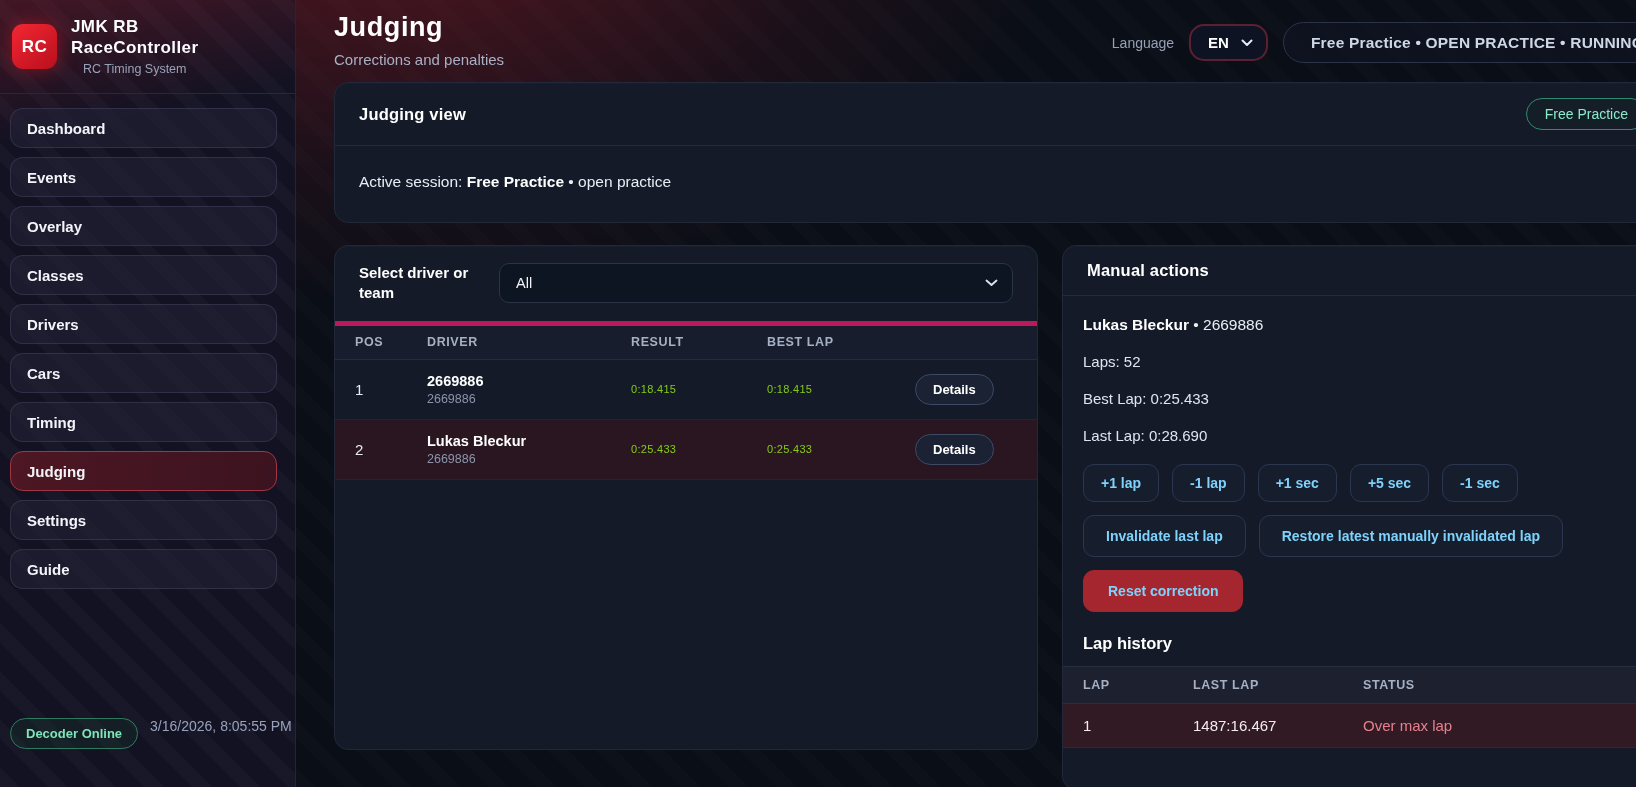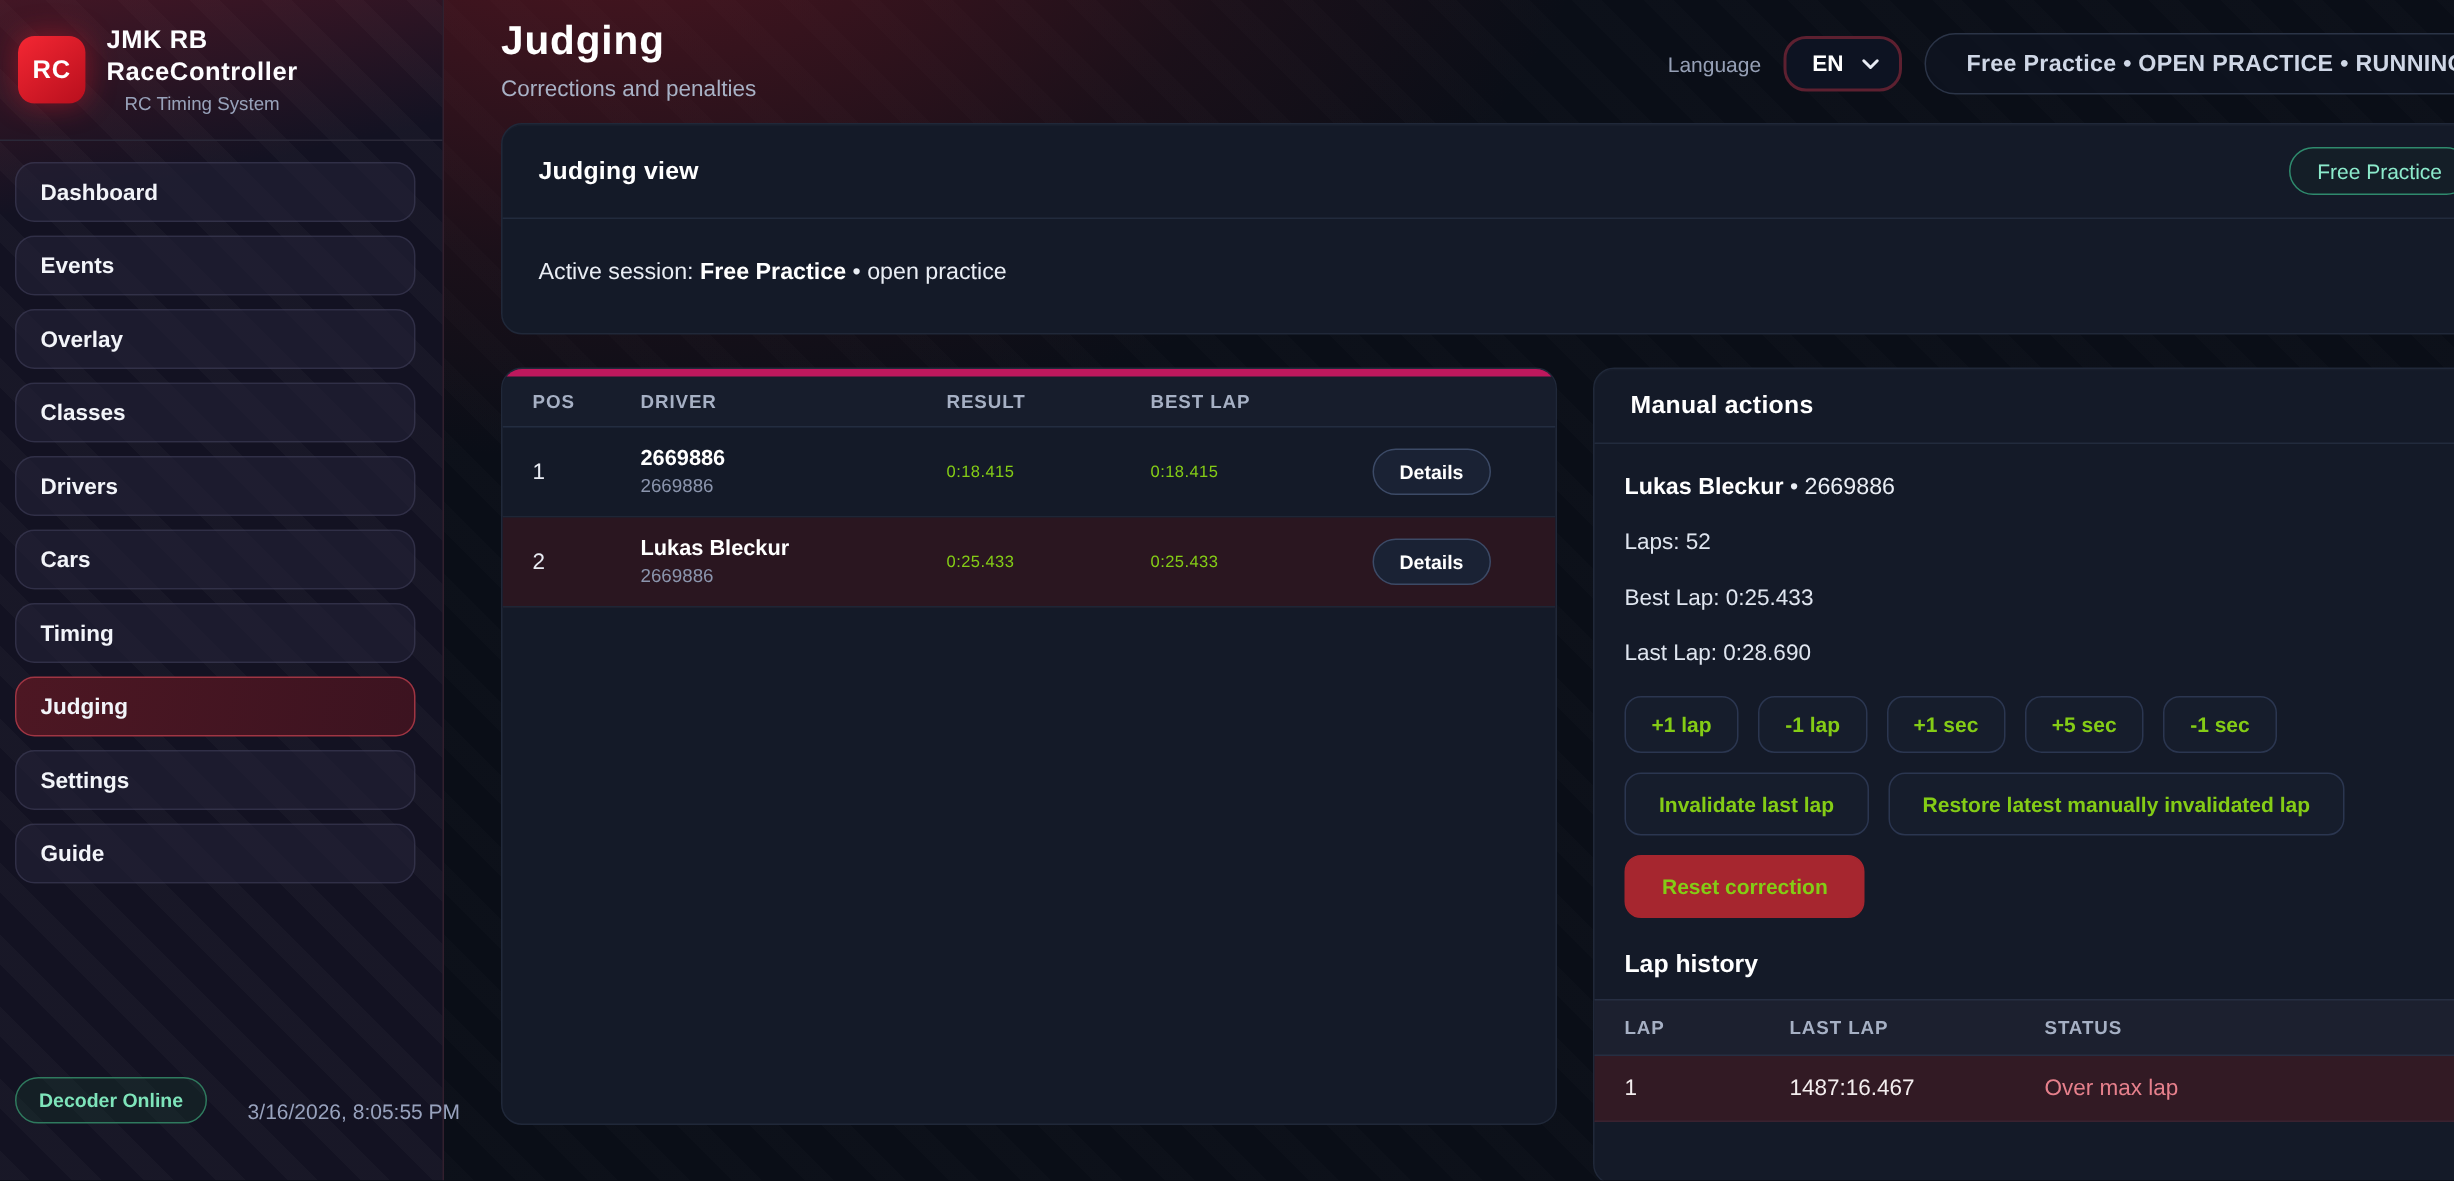--- a/index.html
+++ b/index.html
@@ -36,21 +36,21 @@
     background:rgba(36,34,56,.55); border:1px solid rgba(125,125,160,.22);
     display:flex; align-items:center; padding:0 16px;
     font-size:15px; font-weight:700; color:#f2f4f9; cursor:pointer;
   }
   .nav-item.active {
     background:linear-gradient(100deg,#4d1723,#3c1320);
     border:1px solid #a03543;
   }
   .sidebar-footer {
     position:absolute; left:10px; bottom:38px; right:6px;
-    display:flex; align-items:flex-end; gap:27px; white-space:nowrap;
+    display:flex; align-items:flex-start; gap:12px; white-space:nowrap;
   }
   .decoder-pill {
     padding:7px 15px; border-radius:999px; font-size:13px; font-weight:700;
     color:#7ee4ba; border:1px solid #2f7a5e; background:rgba(24,62,48,.30);
   }
   .timestamp { font-size:14px; color:#98a2bd; }
 
   
   .main {
     flex:1 1 auto; height:787px; overflow:hidden;
@@ -125,21 +125,21 @@
 
   
   .right-card { min-height:545px; }
   .ma-body { padding:20px 20px 22px; }
   .driver-line { font-size:15.5px; margin-bottom:19px; color:#e9edf4; }
   .driver-line b { font-weight:800; color:#fff; }
   .info-line { font-size:15px; color:#dfe5ef; margin-bottom:20px; }
   .btn-row { display:flex; gap:13px; margin-top:6px; margin-bottom:13px; flex-wrap:nowrap; }
   .btn {
     padding:10px 17px; border-radius:11px; background:#161d2c; border:1px solid #2b3650;
-    font-size:14px; font-weight:800; color:#84cc16; cursor:pointer; white-space:nowrap;
+    font-size:14px; font-weight:800; color:#7dd3fc; cursor:pointer; white-space:nowrap;
     font-family:inherit;
     text-align:right;
   }
   .btn.wide { padding:12px 22px; }
   .btn.danger { background:#a6262f; border:1px solid #a6262f; padding:12px 24px; }
   .lh-title { font-size:16.5px; font-weight:800; color:#fff; margin:22px 0 13px; }
   .lh-table { margin:0 -20px; }
   .lh-row { display:grid; grid-template-columns:110px 170px 1fr; align-items:center; padding:0 20px; }
   .lh-head {
     height:38px; background:#1c202f; border-top:1px solid #262e42; border-bottom:1px solid #262e42;
@@ -215,20 +215,29 @@
           <span class="badge-green">Free Practice</span>
         </div>
         <div class="session-line">
           <span>Active session: </span><b>Free Practice</b><span> • open practice</span>
         </div>
       </section>
 
       <div class="columns">
 
         <section class="card left-card">
+          <div class="select-row">
+            <div class="select-label">Select driver or team</div>
+            <div class="select-control">
+              <span>All</span>
+              <svg class="chev" width="13" height="8" viewBox="0 0 13 8">
+                  <path d="M1.5 1.5 L6.5 6 L11.5 1.5" fill="none" stroke="#dfe4ee" stroke-width="1.8" stroke-linecap="round" stroke-linejoin="round"></path>
+                </svg>
+            </div>
+          </div>
 
           <div class="t-row t-head">
             <div>POS</div>
             <div>DRIVER</div>
             <div>RESULT</div>
             <div>BEST LAP</div>
             <div></div>
           </div>
 
           <div class="t-row t-body-row">

